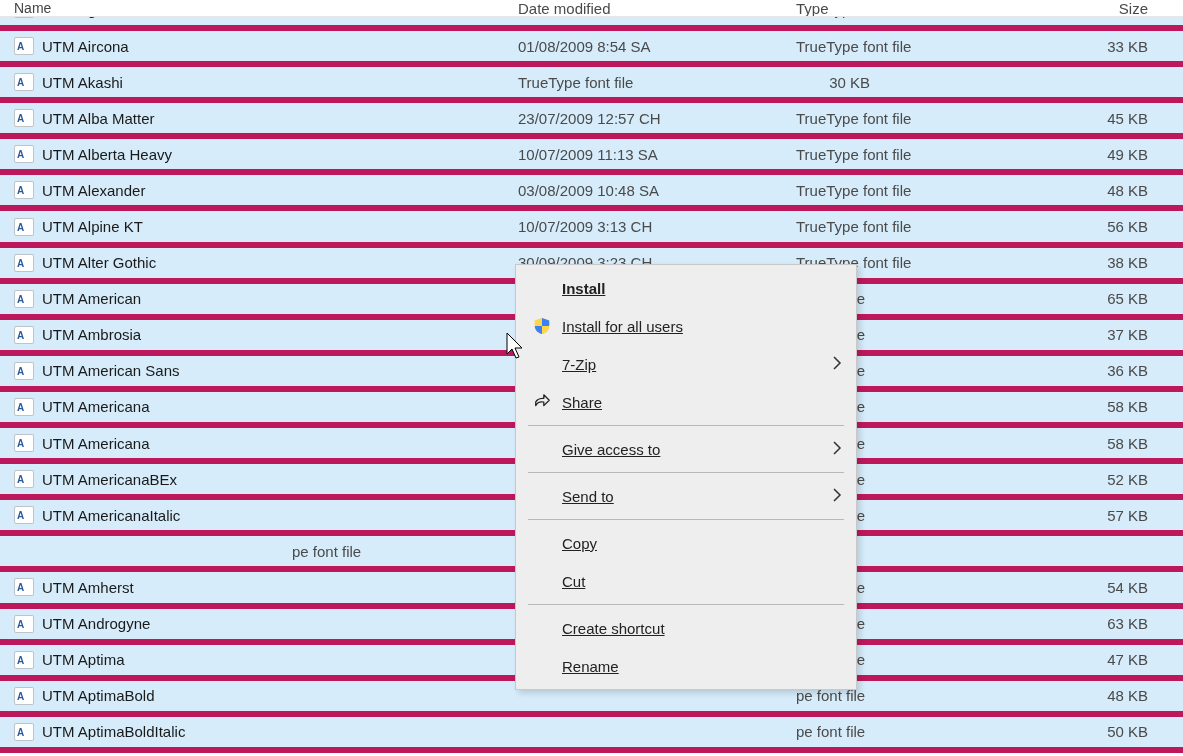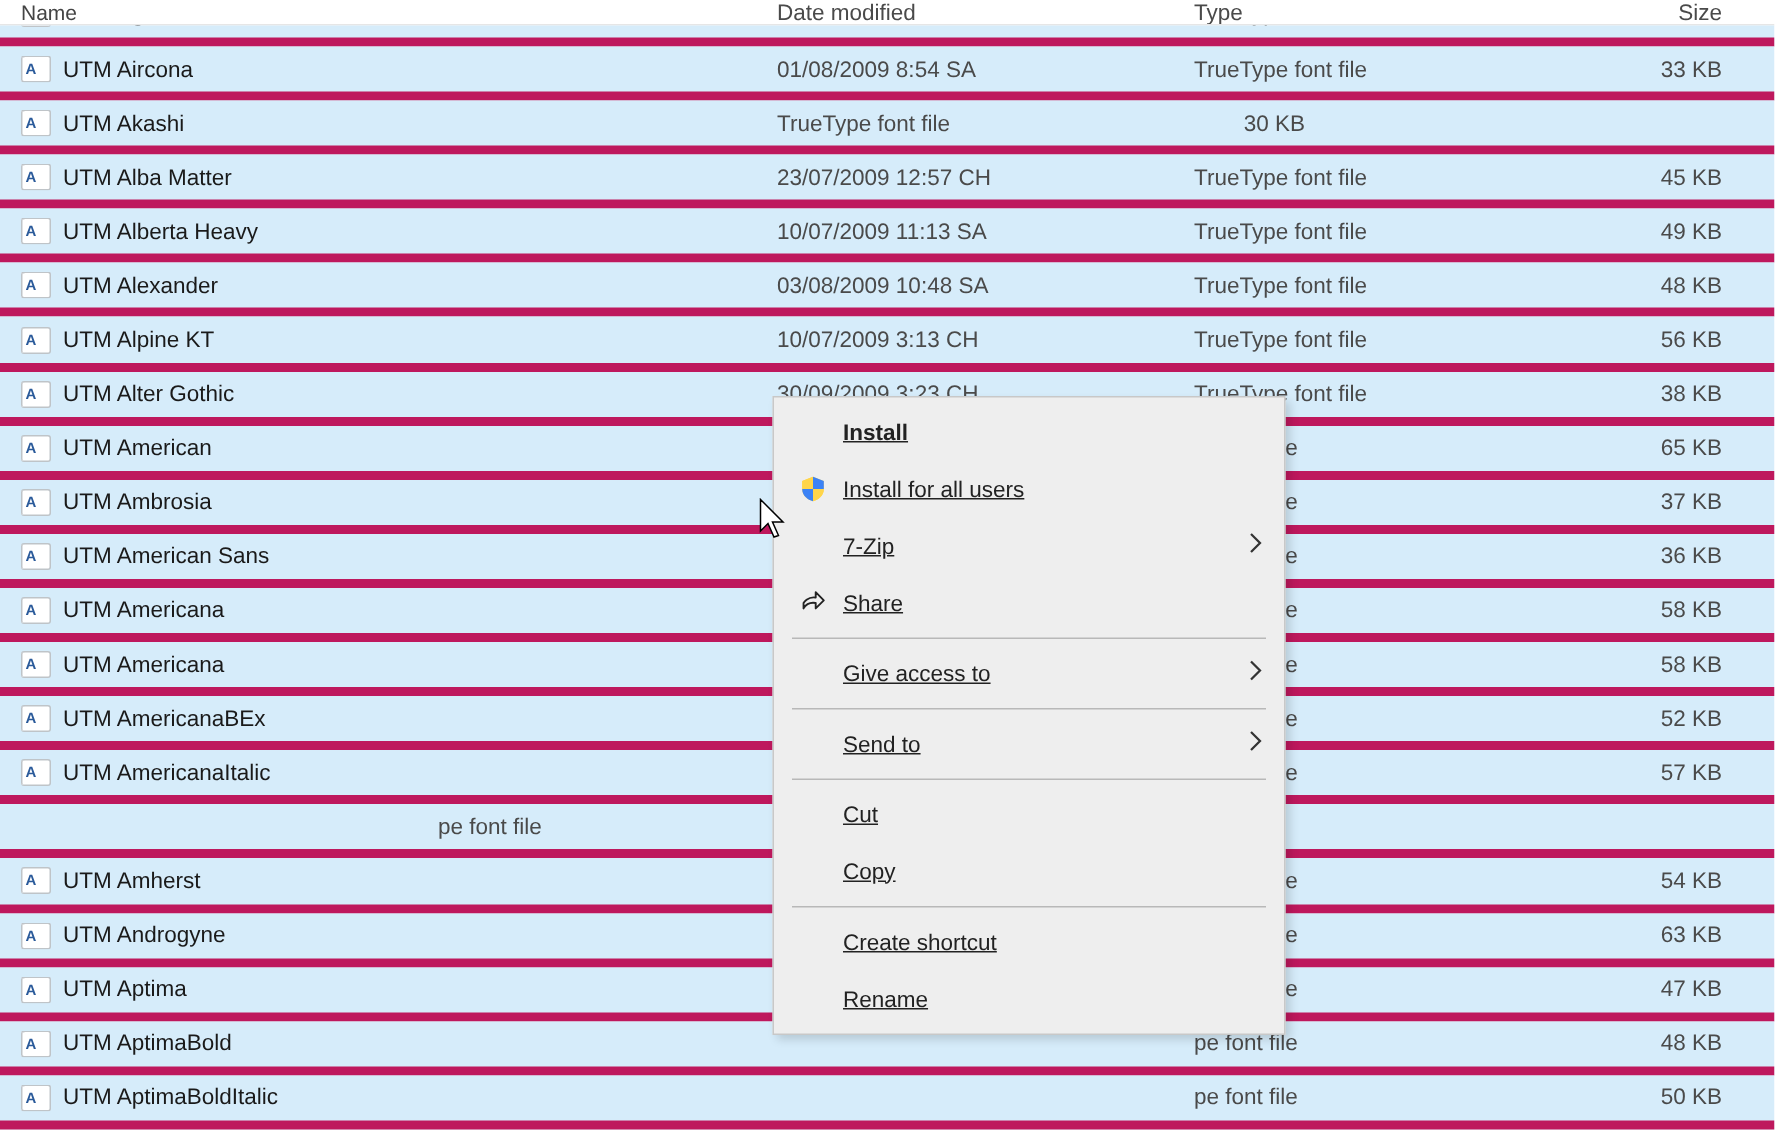--- a/index.html
+++ b/index.html
@@ -382,25 +382,25 @@
     <span class="menu-label">Send to</span>
     <span class="menu-arrow">
       <svg width="10" height="14" viewBox="0 0 10 14">
           <path d="M2 1 L8 7 L2 13" stroke="#333" stroke-width="1.5" fill="none"></path>
         </svg>
     </span>
   </div>
   <div class="menu-sep"></div>
   <div class="menu-item">
     <span class="menu-icon"></span>
+    <span class="menu-label">Copy</span>
+  </div>
+  <div class="menu-item">
+    <span class="menu-icon"></span>
     <span class="menu-label">Cut</span>
-  </div>
-  <div class="menu-item">
-    <span class="menu-icon"></span>
-    <span class="menu-label">Copy</span>
   </div>
   <div class="menu-sep"></div>
   <div class="menu-item">
     <span class="menu-icon"></span>
     <span class="menu-label">Create shortcut</span>
   </div>
   <div class="menu-item">
     <span class="menu-icon"></span>
     <span class="menu-label">Rename</span>
   </div>

